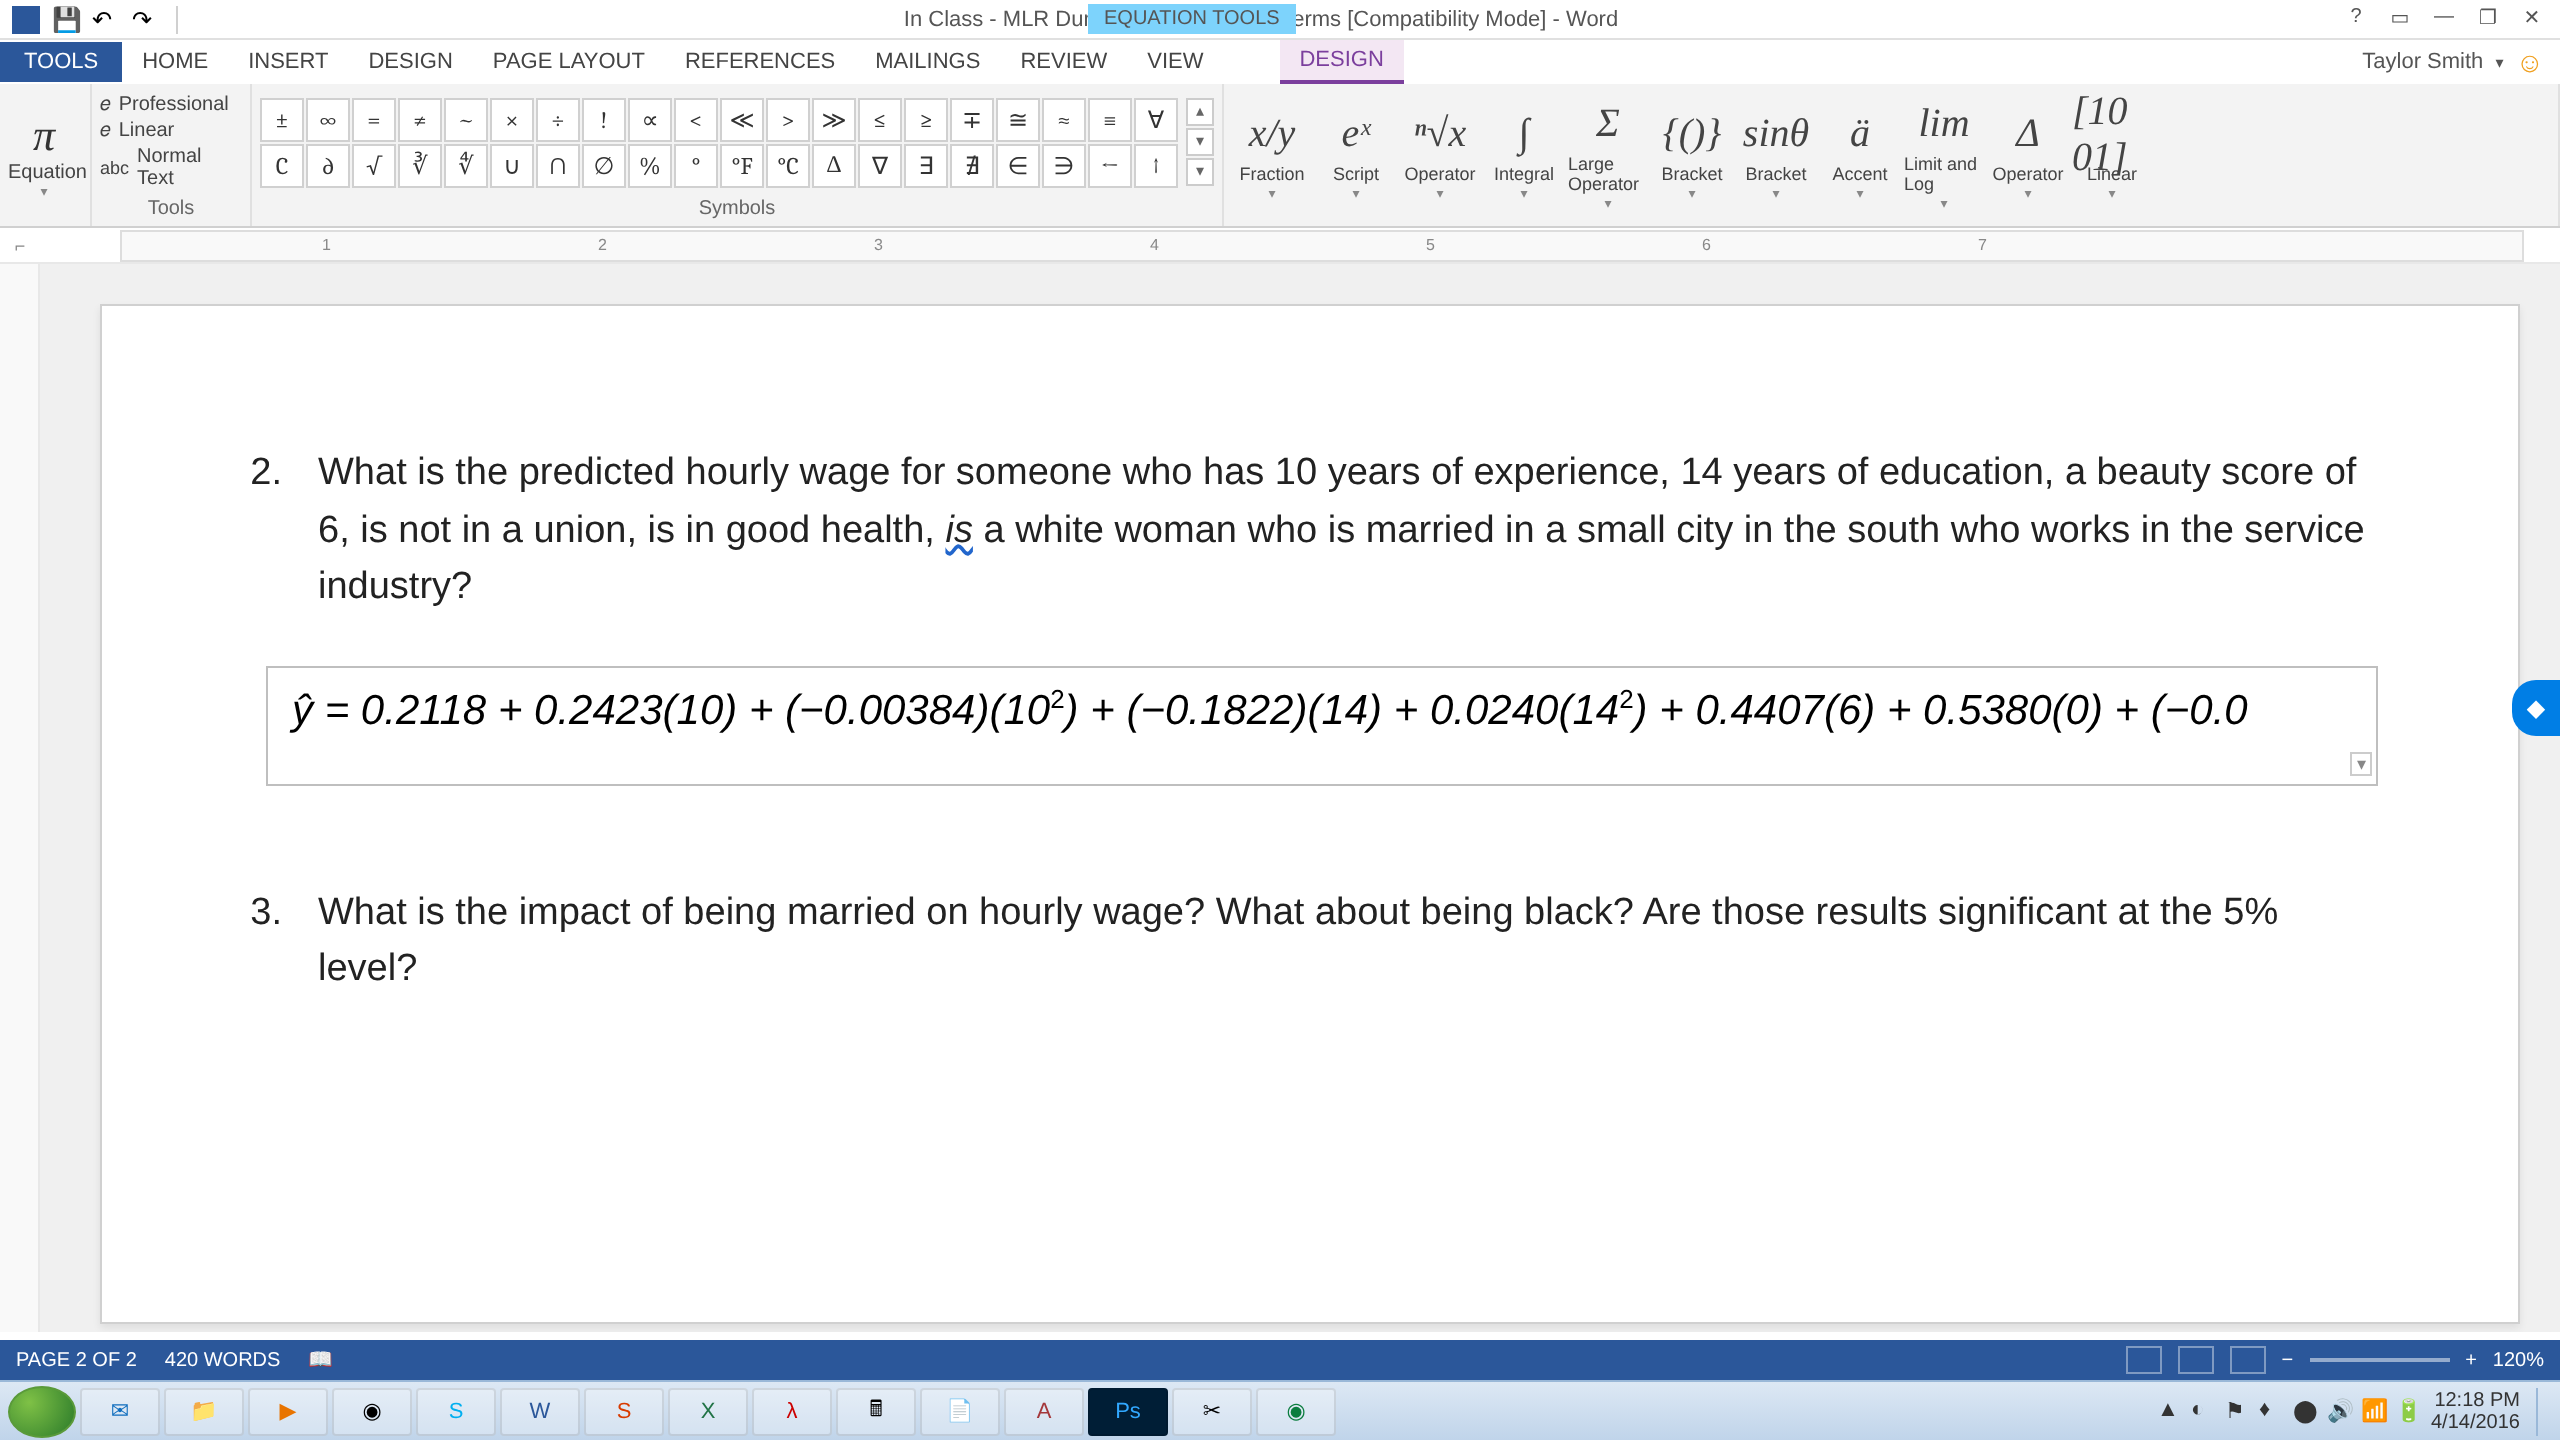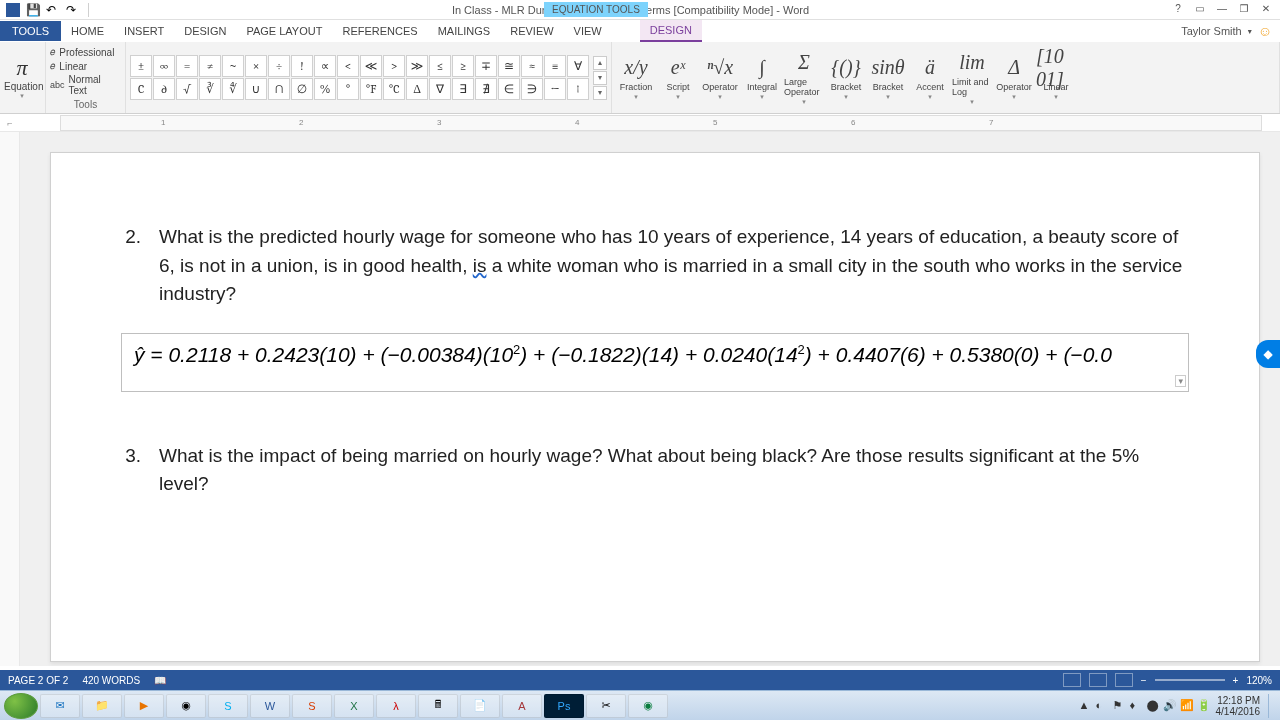--- a/index.html
+++ b/index.html
@@ -52,23 +52,23 @@
 
 
 .doc-area { position: absolute; top: 132px; left: 0; right: 0; bottom: 54px; background: #f0f0f0; overflow: hidden; display: flex; }
 .vruler { width: 20px; background: #f9f9f9; border-right: 1px solid #e8e8e8; }
 .page-wrap { flex: 1; padding: 20px 20px 0 30px; }
 .page { background: #fff; border: 1px solid #d0d0d0; box-shadow: 0 2px 4px rgba(0,0,0,0.08); height: 510px; padding: 70px 70px 0 70px; position: relative; font-family: "Calibri", sans-serif; }
 
 .qitem { display: flex; gap: 18px; margin-bottom: 24px; font-size: 19px; color: #222; line-height: 1.5; }
 .qitem .num { width: 20px; text-align: right; }
 .qitem .txt { flex: 1; }
-.under { text-decoration: underline; text-decoration-color: #2266cc; text-decoration-style: wavy; }
-
-.eq-box { border: 1px solid #bfbfbf; background: #fff; margin: 8px 0 50px 0; padding: 8px 6px 24px 12px; position: relative; font-family: "Cambria Math", "Cambria", serif; font-size: 21px; font-style: italic; white-space: nowrap; overflow: hidden; }
+.under { text-decoration: underline; text-decoration-color: #2266cc; text-decoration-style: wavy; font-style: italic; }
+
+.eq-box { border: 1px solid #bfbfbf; background: #fff; margin: 8px 0 50px 12px; padding: 8px 6px 24px 12px; position: relative; font-family: "Cambria Math", "Cambria", serif; font-size: 21px; font-style: italic; white-space: nowrap; overflow: hidden; }
 .eq-box .drop { position: absolute; right: 2px; bottom: 4px; font-size: 9px; color: #888; border: 1px solid #ccc; padding: 0 2px; font-style: normal; }
 .eq-box sup { font-size: 13px; font-style: normal; }
 
 
 .dropbox-badge { position: absolute; right: 0; top: 340px; width: 24px; height: 28px; background: #007ee5; border-radius: 12px 0 0 12px; display: flex; align-items: center; justify-content: center; color: #fff; font-size: 12px; }
 
 
 .statusbar { position: absolute; bottom: 30px; left: 0; right: 0; height: 20px; background: #2b579a; color: #fff; font-size: 10px; display: flex; align-items: center; padding: 0 8px; gap: 14px; }
 .statusbar .right { margin-left: auto; display: flex; gap: 8px; align-items: center; }
 .view-btn { width: 18px; height: 14px; border: 1px solid rgba(255,255,255,0.4); }
@@ -196,20 +196,21 @@
           <div class="sym-cell">∋</div>
           <div class="sym-cell">←</div>
           <div class="sym-cell">↑</div>
         </div>
       <div class="sym-nav">
         <div>▴</div>
         <div>▾</div>
         <div>▾</div>
       </div>
     </div>
+    <div class="group-label">Symbols</div>
   </div>
   <div class="group" style="flex:1">
     <div class="group-body" id="struct-row">
         <div class="struct-btn">
           <div class="sico">x/y</div>
           <div>Fraction</div>
           <div class="arrow">▾</div>
         </div>
         <div class="struct-btn">
           <div class="sico">eˣ</div>

